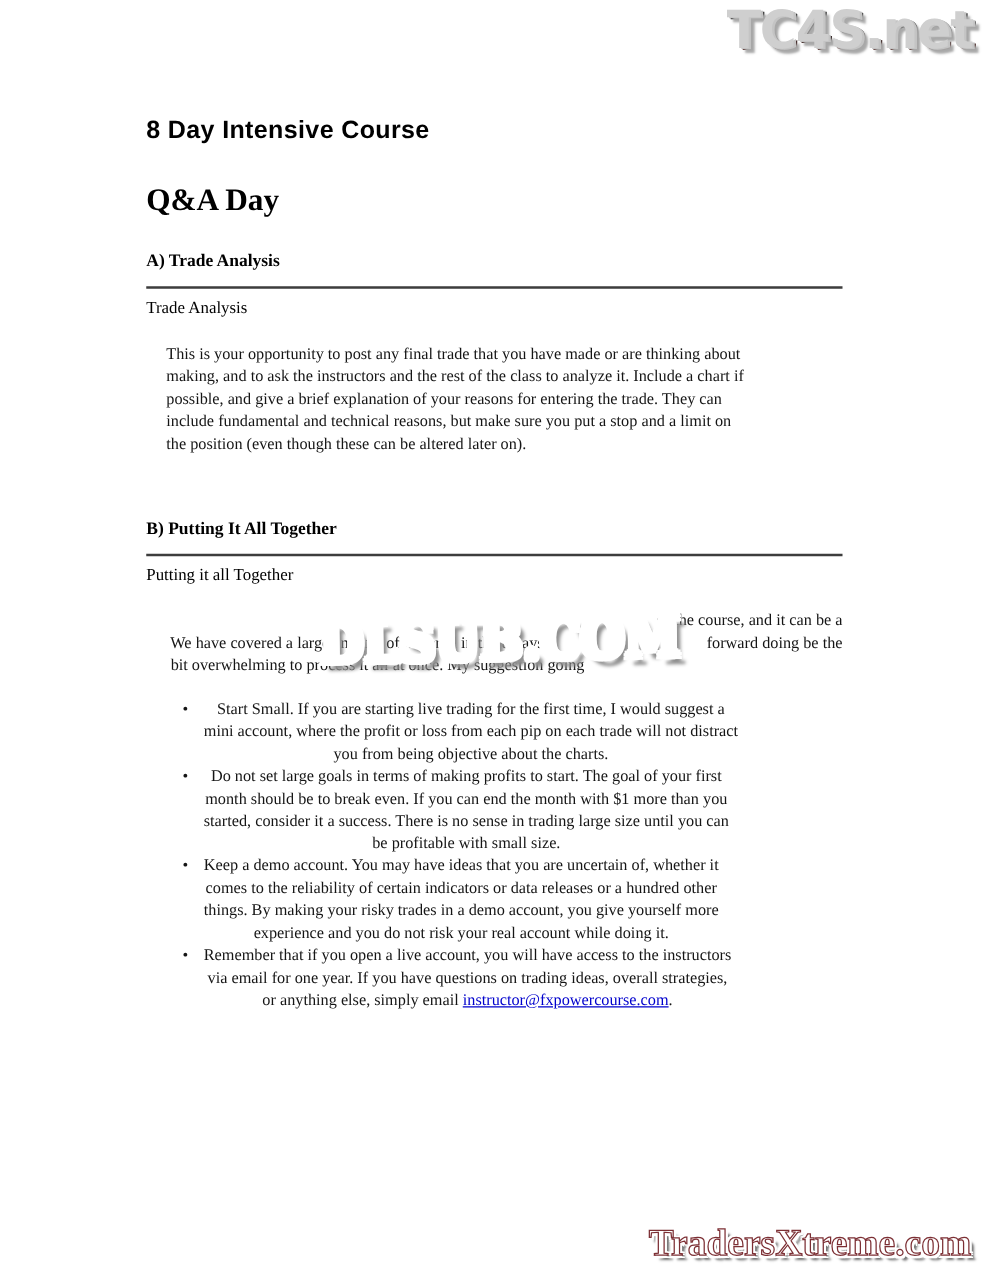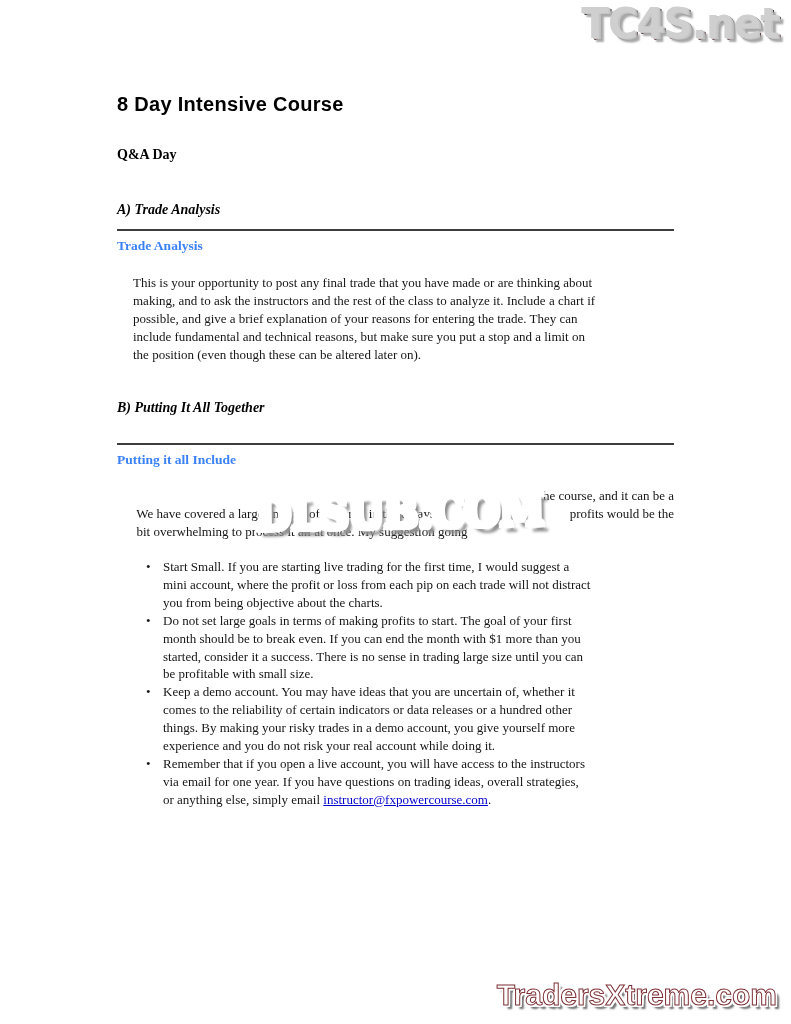--- a/index.html
+++ b/index.html
@@ -20,29 +20,29 @@
   }
 
   
   .title {
     position:absolute; left:117px; top:93px;
     font-family:"Liberation Sans", sans-serif; font-weight:bold;
     font-size:20px; letter-spacing:0.3px; color:#000;
   }
   .subtitle {
     position:absolute; left:117px; top:147px;
-    font-size:14px; font-weight:bold; color:#000;
+    font-size:25px; font-weight:bold; color:#000;
   }
-  .sec-heading { position:absolute; left:117px; font-size:14px; font-weight:bold; color:#000;font-style:italic; }
+  .sec-heading { position:absolute; left:117px; font-size:14px; font-weight:bold; color:#000; }
   .sec-heading.a { top:202px; }
-  .sec-heading.b { top:400px; }
+  .sec-heading.b { top:416px; }
   .rule { position:absolute; left:117px; width:557px; height:0; border-top:2px solid #3d3d3d; }
   .rule.a { top:229px; }
   .rule.b { top:443px; }
-  .sub-heading { position:absolute; left:117px; font-size:13.5px; font-weight:bold; color:#3b82f6; }
+  .sub-heading { position:absolute; left:117px; font-size:13.5px; font-weight:normal; color:#000000; }
   .sub-heading.a { top:238px; }
   .sub-heading.b { top:452px; }
 
   
   .bodytext { font-size:13px; line-height:17.9px; color:#151515; }
   .para1 { position:absolute; left:117px; top:274px; width:560px; white-space:pre;margin-left:16px; }
   .para2 { position:absolute; left:117px; top:487px; width:557px; }
   .para2 .line { position:relative; height:17.9px; white-space:pre; }
   .frag-right { position:absolute; right:0; top:0; }
 
@@ -58,27 +58,27 @@
       3px 0 0 #fff, -3px 0 0 #fff, 0 3px 0 #fff, 0 -3px 0 #fff,
       2px 2px 0 #fff, -2px -2px 0 #fff, 2px -2px 0 #fff, -2px 2px 0 #fff,
       3px 3px 0 #fff, -3px 3px 0 #fff,
       6px 7px 3px #8f8f8f;
   }
 
   
   .bullets { position:absolute; left:117px; top:558px; width:565px; }
   .bullet { display:flex; padding-left:29px; }
   .bullet .marker { width:17px; flex:0 0 17px; }
-  .bullet .btext { white-space:pre; }
+  .bullet .btext { white-space:pre;text-align:center; }
   .email-link { color:#0000cd; text-decoration:underline; cursor:pointer; }
 
   
   .txtreme {
     position:absolute; top:980px; right:10px;
-    font-family:Liberation Sans, sans-serif; font-weight:bold;
+    font-family:Liberation Serif, serif; font-weight:bold;
     font-size:30px; line-height:1; letter-spacing:0;
     -webkit-text-stroke:1px #7c2f34;
     background:linear-gradient(180deg,#e3a4a8 0%,#cf6d73 45%,#bf4d55 100%);
     -webkit-background-clip:text; background-clip:text; color:transparent;
     text-shadow:
       2px 0 0 #fff, -2px 0 0 #fff, 0 2px 0 #fff, 0 -2px 0 #fff,
       2px 2px 0 #fff, -2px -2px 0 #fff, 2px -2px 0 #fff, -2px 2px 0 #fff,
       4px 4px 2px #6e6e6e;
   }
 </style>
@@ -96,30 +96,30 @@
   <div class="rule a"></div>
   <div class="sub-heading a">Trade Analysis</div>
   <div class="para1 bodytext">This is your opportunity to post any final trade that you have made or are thinking about
 making, and to ask the instructors and the rest of the class to analyze it. Include a chart if
 possible, and give a brief explanation of your reasons for entering the trade. They can
 include fundamental and technical reasons, but make sure you put a stop and a limit on
 the position (even though these can be altered later on).</div>
 
   <div class="sec-heading b">B) Putting It All Together</div>
   <div class="rule b"></div>
-  <div class="sub-heading b">Putting it all Include</div>
+  <div class="sub-heading b">Putting it all Together</div>
 
   <div class="para2 bodytext">
     <div class="line">
       <span>We have covered a large amount of material in the 8 days</span>
       <span class="frag-right">of the course, and it can be a</span>
     </div>
     <div class="line">
       <span>bit overwhelming to process it all at once. My suggestion going</span>
-      <span class="frag-right">profits would be the</span>
+      <span class="frag-right">forward doing be the</span>
     </div>
   </div>
 
   <div class="watermark">DLSUB.COM</div>
 
   <div class="bullets bodytext">
     <div class="bullet">
       <span class="marker">•</span>
       <span class="btext">Start Small. If you are starting live trading for the first time, I would suggest a
 mini account, where the profit or loss from each pip on each trade will not distract

